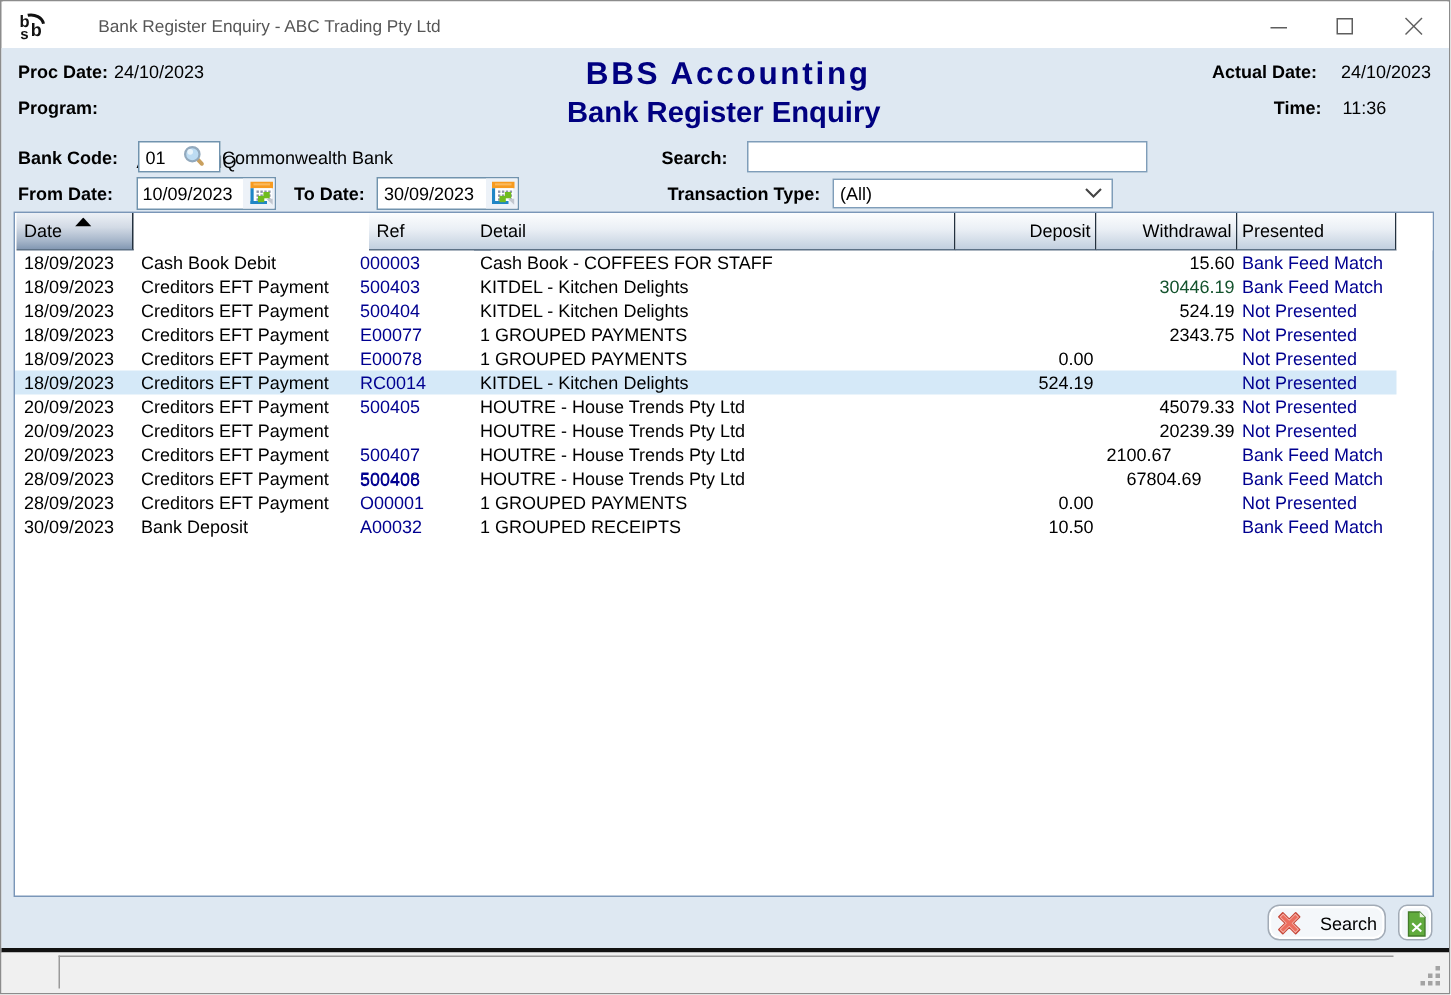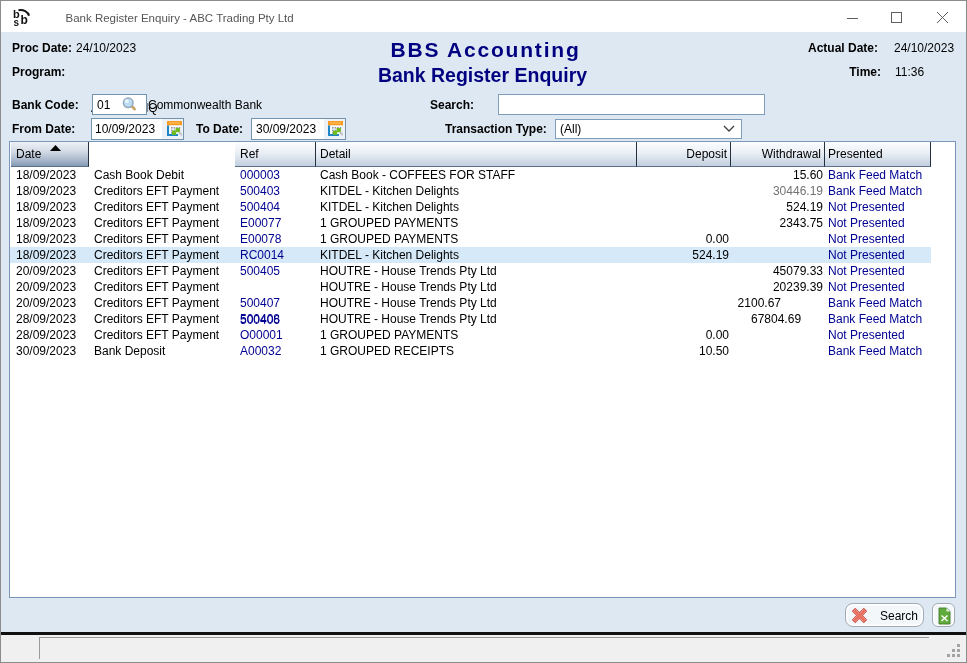--- a/index.html
+++ b/index.html
@@ -72,21 +72,21 @@
 
     <div class="lbl b" style="left:11px;top:66px;">Bank Code:</div>
     <div class="datefield" style="left:91px;top:62px;width:55px;height:21px;"></div>
     <div class="lbl" style="left:96px;top:66px;">01</div>
     <svg class="abs" style="left:120px;top:64px" width="17" height="17" viewBox="0 0 17 17">
       <line x1="10.8" y1="10.2" x2="13.6" y2="13.2" stroke="#c9a05e" stroke-width="2.6" stroke-linecap="round"></line>
       <circle cx="7.2" cy="6.8" r="4.8" fill="#bddcf3" stroke="#92a9bd" stroke-width="1.5"></circle>
       <circle cx="5.8" cy="5.2" r="1.9" fill="#e9f4fb" stroke="none"></circle>
     </svg>
     <div class="lbl" style="left:147px;top:66px;">Commonwealth Bank</div>
-    <div class="lbl b" style="left:429px;top:66px;">Search:</div>
+    <div class="lbl b" style="left:440px;top:66px;">Search:</div>
     <div class="input" style="left:497px;top:62px;width:267px;height:21px;"></div>
 
     <div class="lbl b" style="left:11px;top:90px;">From Date:</div>
     <div class="datefield" style="left:90px;top:86px;width:93px;height:22px;">
       <div class="datebtn"></div>
       <svg class="abs" style="left:74px;top:2px" width="17" height="16" viewBox="0 0 17 16">
         <rect x="1" y="0" width="15" height="4.5" fill="#f79b20"></rect>
         <rect x="3" y="1.2" width="11" height="1.4" fill="#fbb95c"></rect>
         <rect x="1" y="4.5" width="2.2" height="10.5" fill="#1f86c6"></rect>
         <rect x="1" y="13" width="11" height="2" fill="#1f86c6"></rect>
@@ -138,21 +138,21 @@
     <div class="input" style="left:554px;top:87px;width:187px;height:20px;"></div>
     <div class="lbl" style="left:559px;top:90px;">(All)</div>
     <svg class="abs" style="left:722px;top:93px" width="12" height="8" viewBox="0 0 12 8">
       <polyline points="1,1 6,6 11,1" fill="none" stroke="#444" stroke-width="1.4"></polyline>
     </svg>
   </div>
 
   <div id="grid">
     <div id="ghead" style="position:absolute;left:0;top:0;width:946px;height:25px;">
         <div class="hcell hsort" style="left:1px;width:78px;padding-left:5px;">Date</div>
-        <div class="hcell" style="left:225px;width:81px;padding-left:5px;">Ref</div>
+        <div class="hcell" style="left:236px;width:81px;padding-left:5px;">Ref</div>
         <div class="hcell" style="left:306px;width:321px;padding-left:4px;">Detail</div>
         <div class="hcell" style="left:627px;width:94px;padding-left:4px;text-align:right;padding-right:3px;padding-left:0;">Deposit</div>
         <div class="hcell" style="left:721px;width:94px;padding-left:4px;text-align:right;padding-right:3px;padding-left:0;">Withdrawal</div>
         <div class="hcell" style="left:815px;width:106px;padding-left:3px;">Presented</div>
         <div class="hcell" style="left:921px;width:24px;padding-left:0px;border-right:none;background:#fff;border-bottom:none;"></div>
         <svg style="position:absolute;left:40px;top:3px" width="11" height="6">
           <path d="M5.5 0 L11 6 L0 6 Z" fill="#000"></path>
         </svg>
       </div>
     <div id="grows" style="position:absolute;left:0;top:25px;width:946px;">
@@ -164,21 +164,21 @@
           <div class="c" style="left:627px;width:94px;text-align:right;padding-right:2px;color:#000;"></div>
           <div class="c" style="left:721px;width:94px;text-align:right;padding-right:2px;color:#000;">15.60</div>
           <div class="c" style="left:815px;width:106px;padding-left:3px;color:#000090;">Bank Feed Match</div>
         </div>
         <div class="row" style="top:16px;">
           <div class="c" style="left:1px;width:78px;padding-left:5px;color:#000;">18/09/2023</div>
           <div class="c" style="left:79px;width:146px;padding-left:5px;color:#000;">Creditors EFT Payment</div>
           <div class="c" style="left:225px;width:81px;padding-left:5px;color:#000090;">500403</div>
           <div class="c" style="left:306px;width:321px;padding-left:4px;color:#000;">KITDEL - Kitchen Delights</div>
           <div class="c" style="left:627px;width:94px;text-align:right;padding-right:2px;color:#000;"></div>
-          <div class="c" style="left:721px;width:94px;text-align:right;padding-right:2px;color:#737373;">30446.19</div>
+          <div class="c" style="left:721px;width:94px;text-align:right;padding-right:2px;color:#14532d;">30446.19</div>
           <div class="c" style="left:815px;width:106px;padding-left:3px;color:#000090;">Bank Feed Match</div>
         </div>
         <div class="row" style="top:32px;">
           <div class="c" style="left:1px;width:78px;padding-left:5px;color:#000;">18/09/2023</div>
           <div class="c" style="left:79px;width:146px;padding-left:5px;color:#000;">Creditors EFT Payment</div>
           <div class="c" style="left:225px;width:81px;padding-left:5px;color:#000090;">500404</div>
           <div class="c" style="left:306px;width:321px;padding-left:4px;color:#000;">KITDEL - Kitchen Delights</div>
           <div class="c" style="left:627px;width:94px;text-align:right;padding-right:2px;color:#000;"></div>
           <div class="c" style="left:721px;width:94px;text-align:right;padding-right:2px;color:#000;">524.19</div>
           <div class="c" style="left:815px;width:106px;padding-left:3px;color:#000090;">Not Presented</div>

